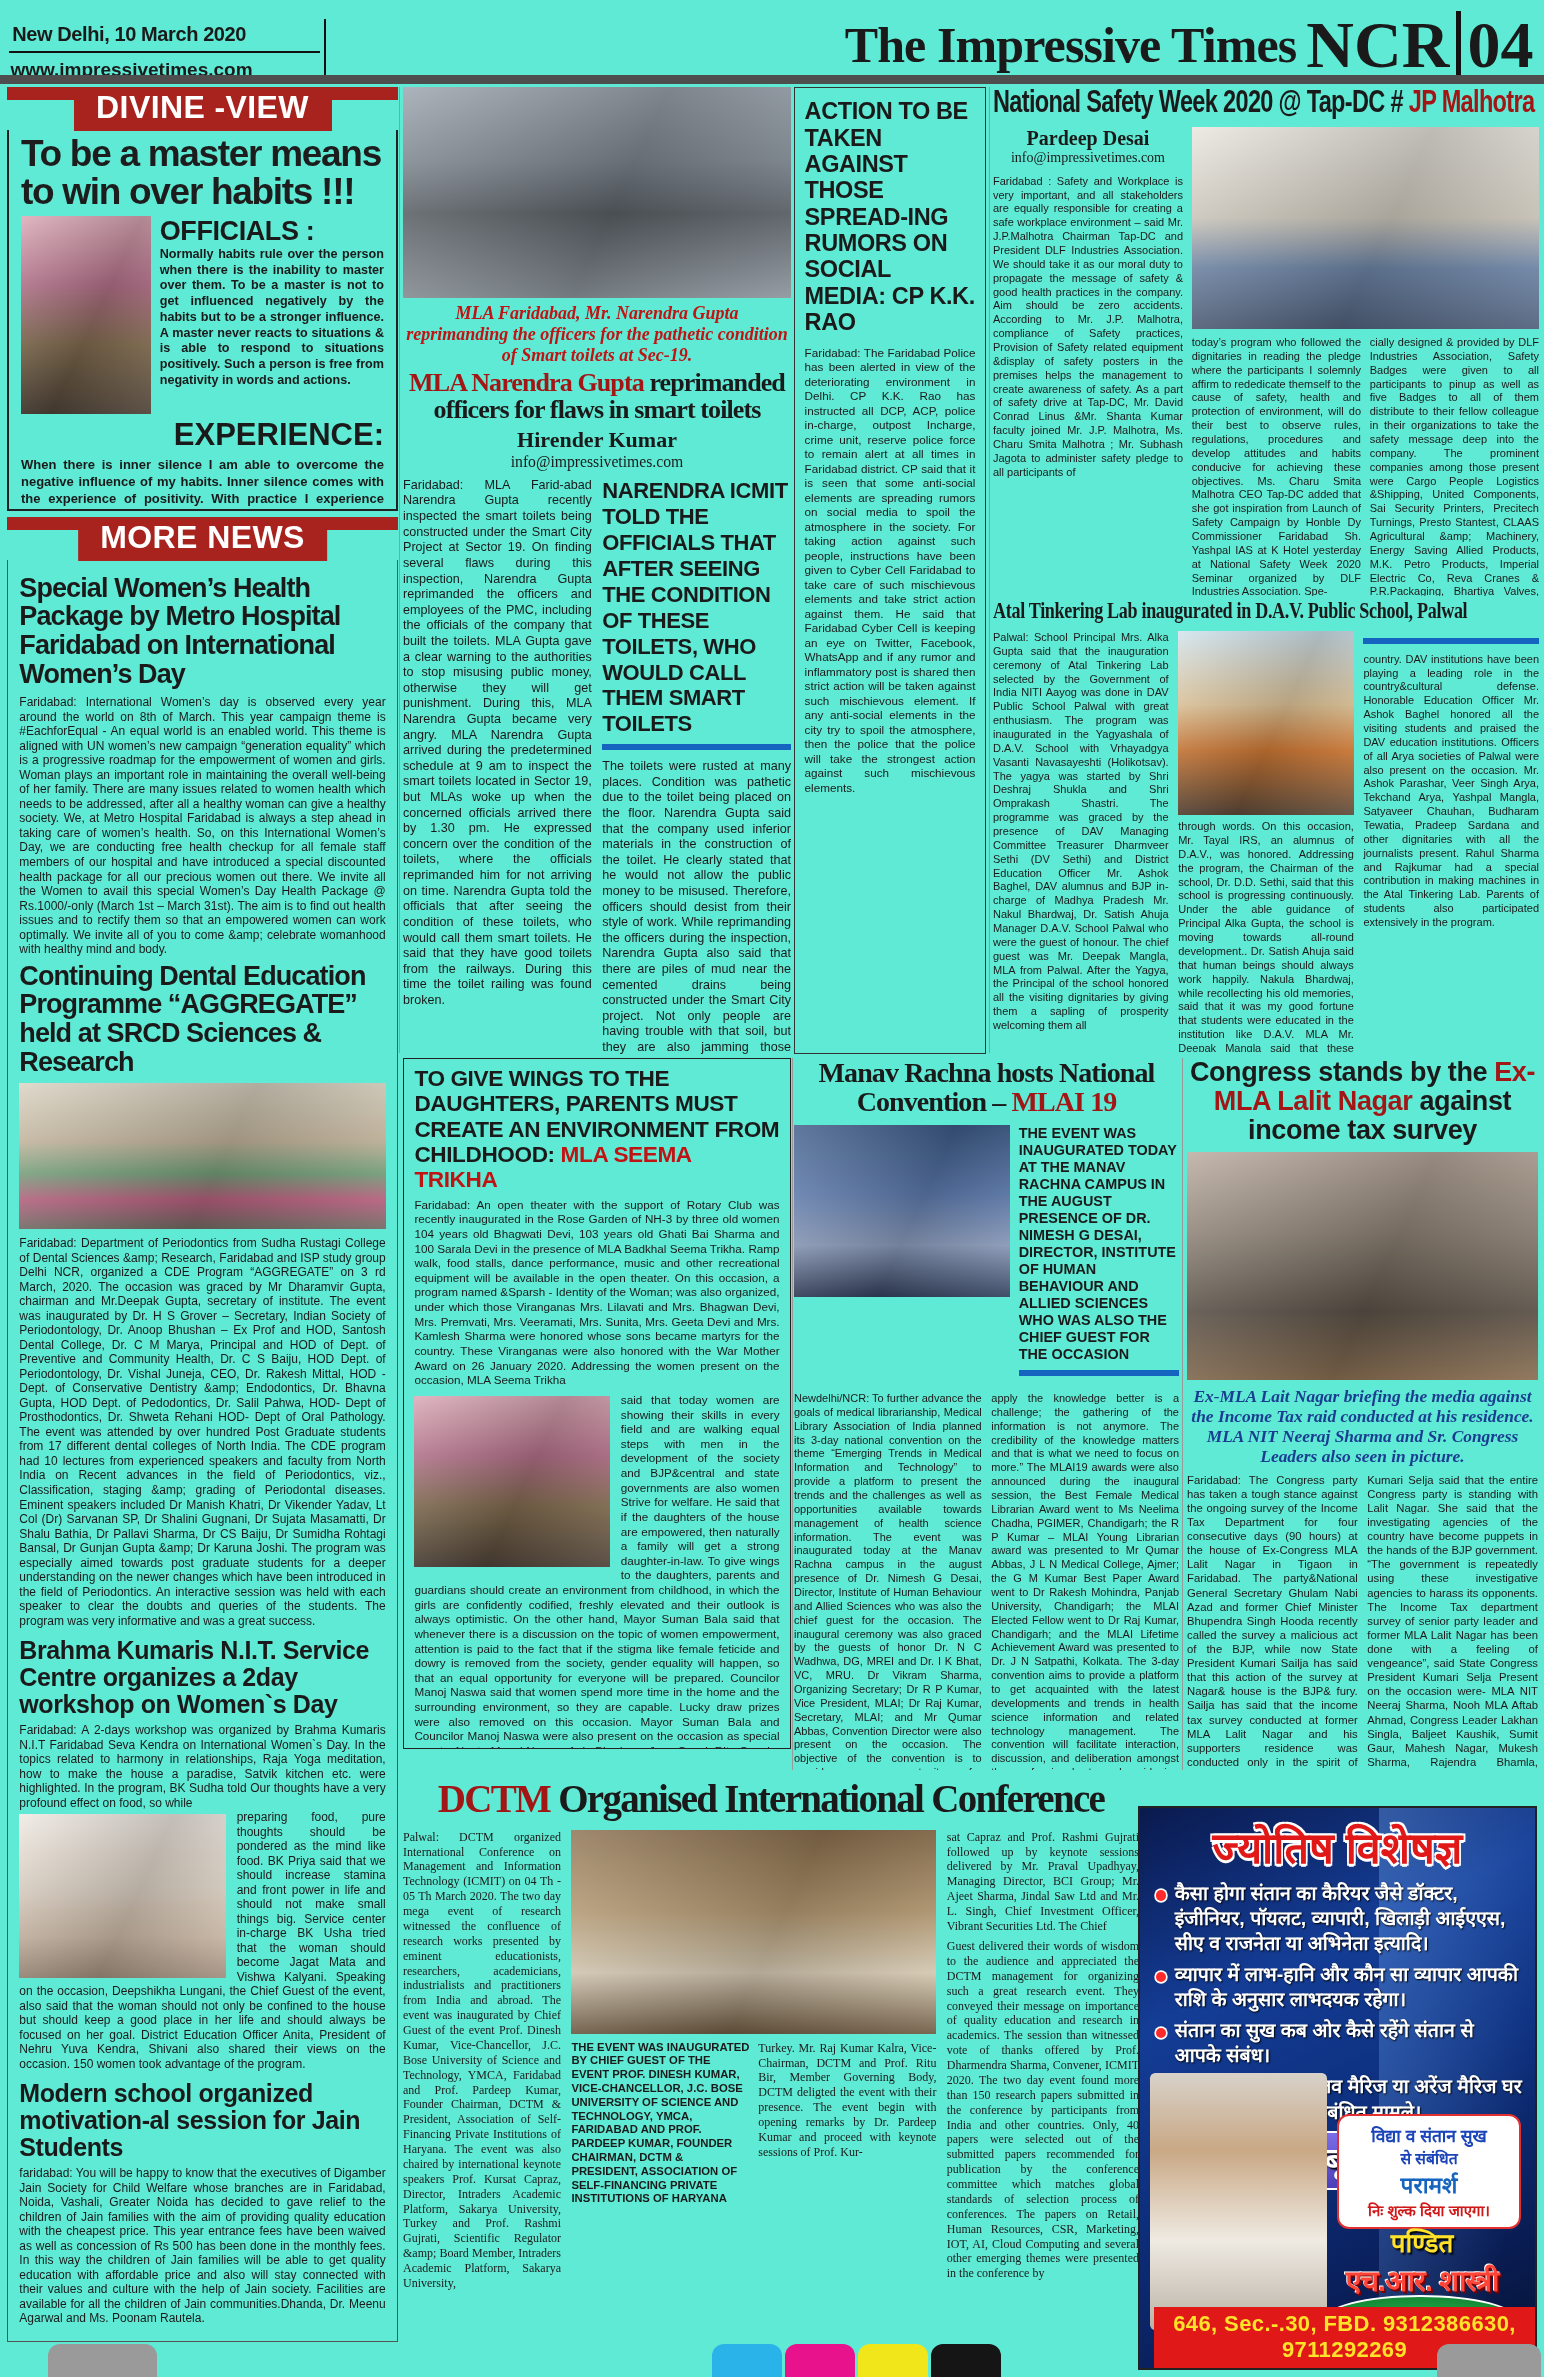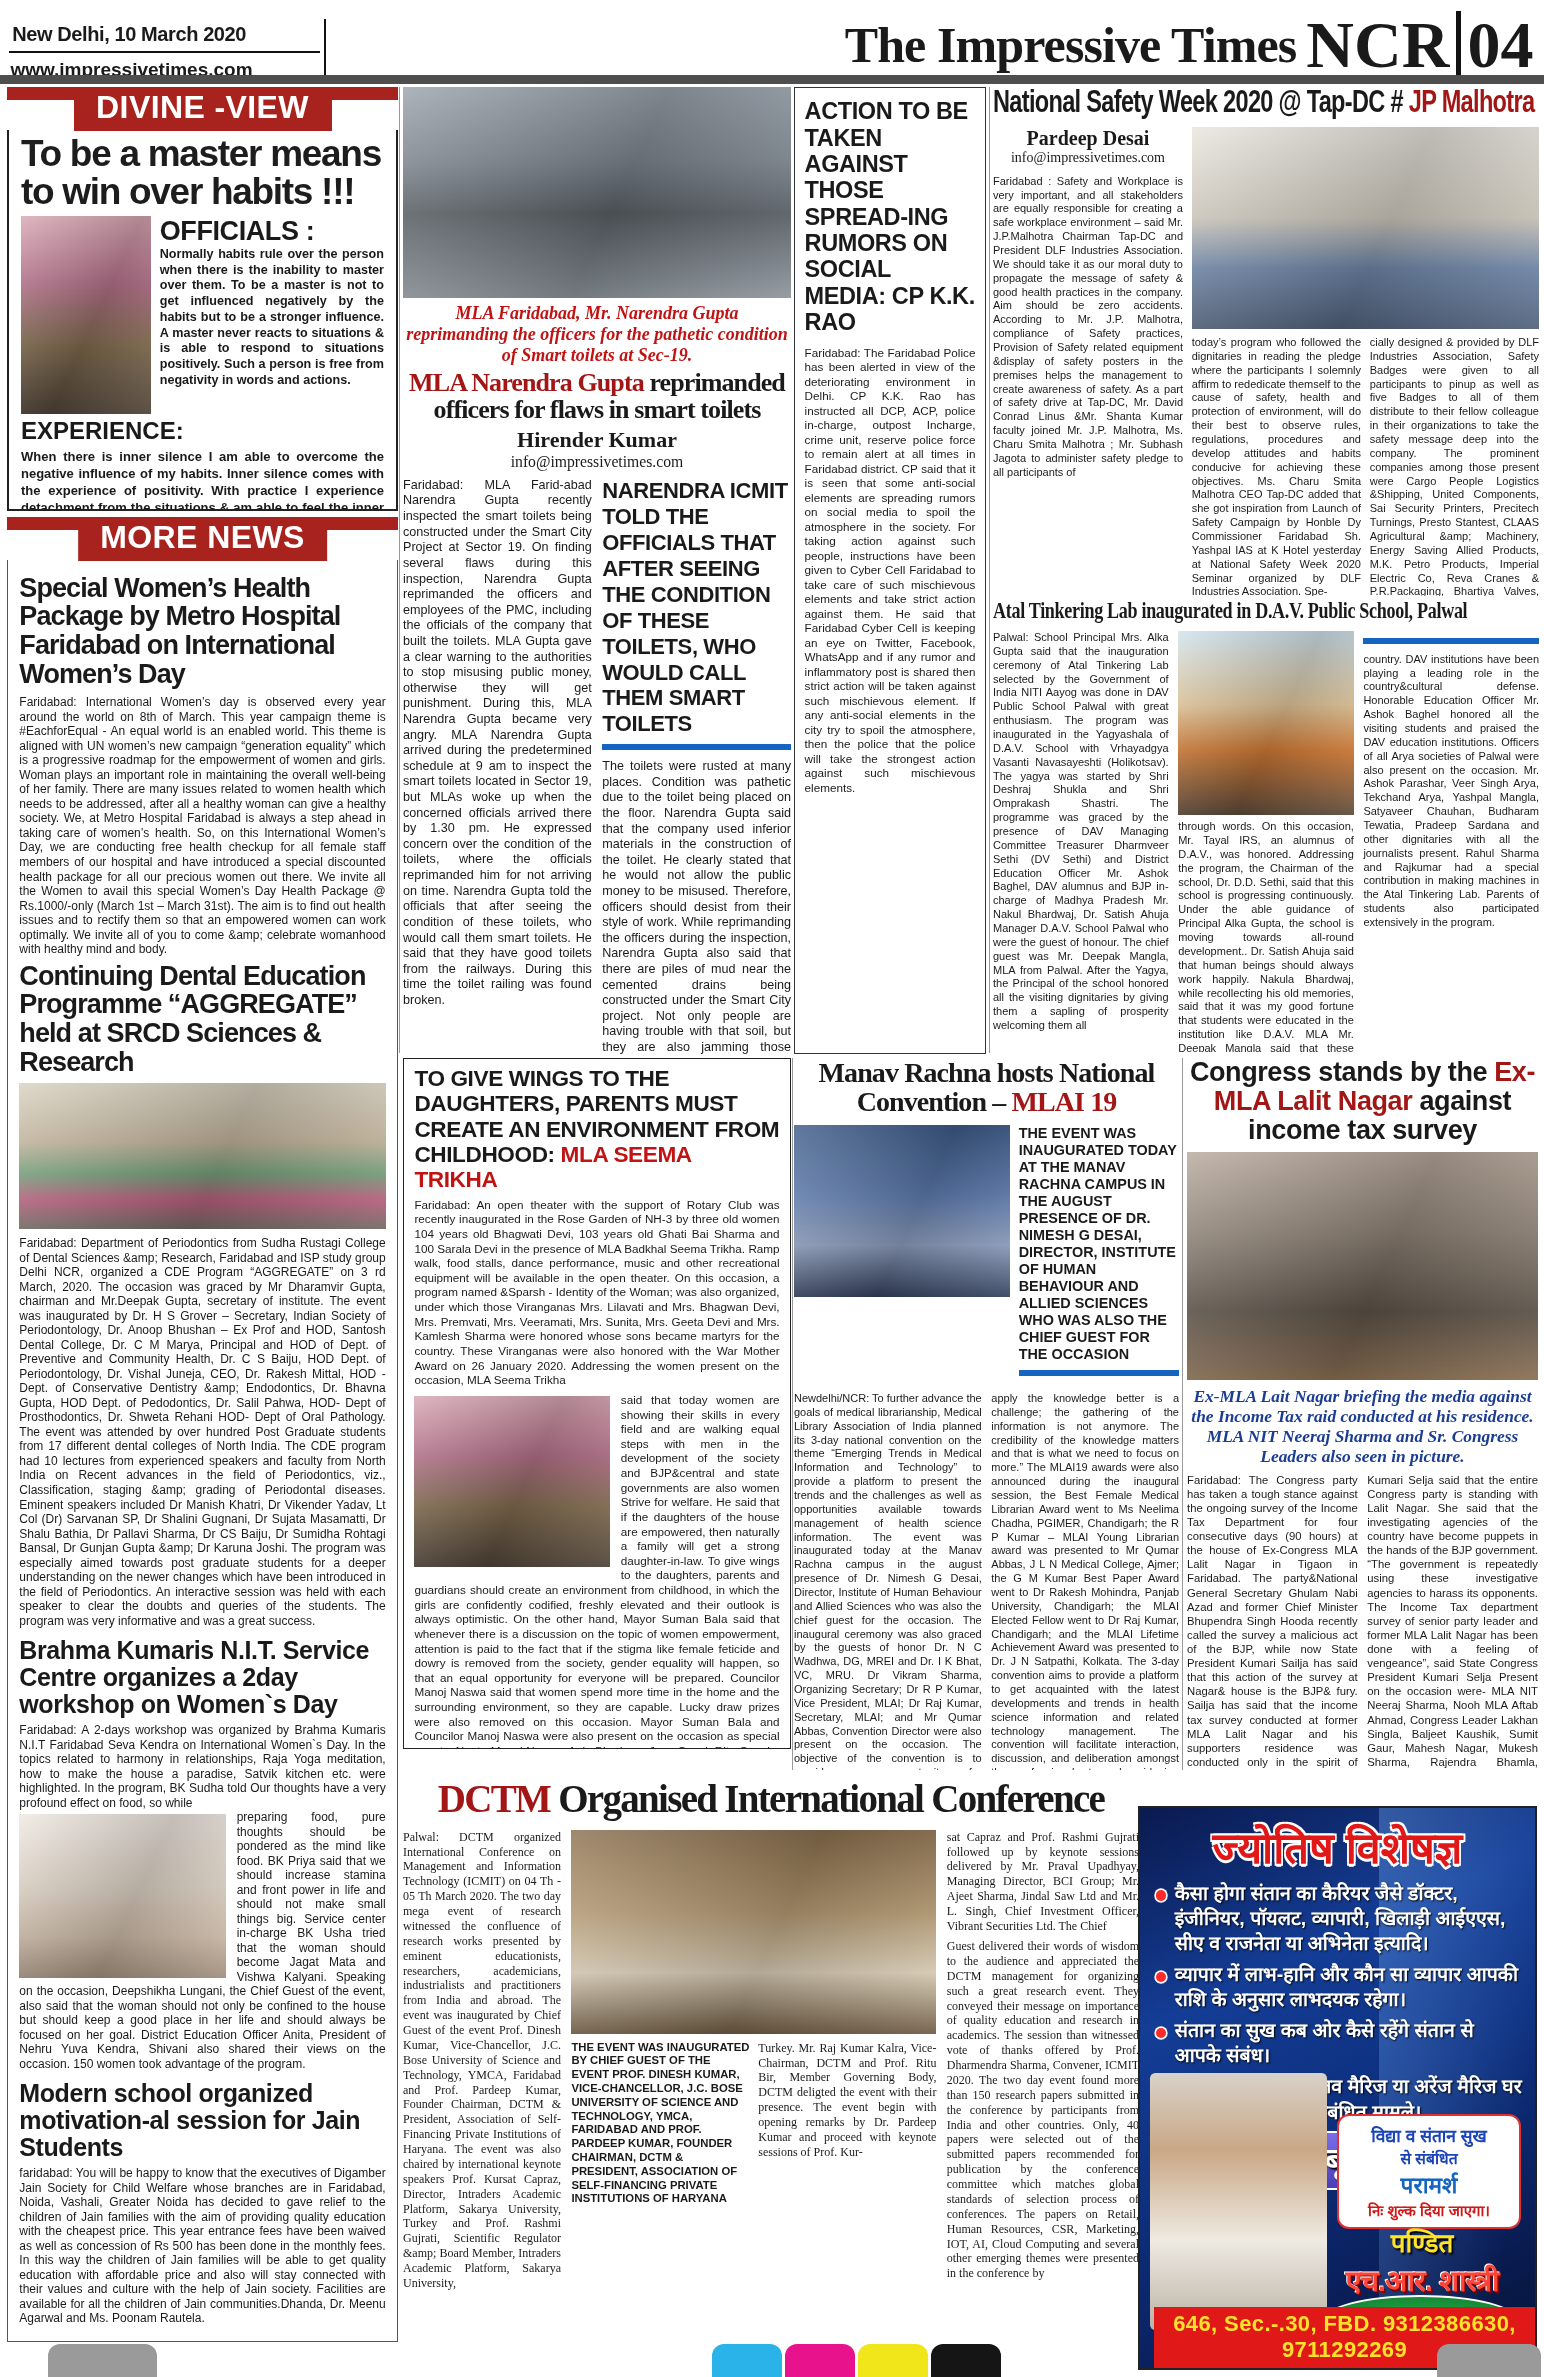--- a/index.html
+++ b/index.html
@@ -1,17 +1,17 @@
 <!DOCTYPE html>
 <html style="font-size:14px"><head>
 <meta charset="utf-8">
 <style>
   * { margin:0; padding:0; box-sizing:border-box; }
   html,body { background:#e8e8e4; }
-  .page { position:relative; width:1544px; height:2377px; background:#ffffff; margin:0 auto;
+  .page { position:relative; width:1544px; height:2377px; background:#5eead4; margin:0 auto;
           font-family:"Liberation Sans", sans-serif; color:#1a1a1a; overflow:hidden; }
 
   
   .hdr-left { position:absolute; left:8.7px; top:21px; width:311px; }
   .hdr-date { font-weight:bold; font-size:20px; letter-spacing:-0.4px; padding:1.7px 3.5px 5.2px; border-bottom:2.6px solid #111; }
   .hdr-site { font-weight:bold; font-size:19px; padding:6px 1.7px 1.7px; }
   .hdr-vline { position:absolute; left:324px; top:19px; width:1.7px; height:57px; background:#111; }
   .masthead { position:absolute; left:818px; top:15.7px; width:505px; text-align:center;
               font-family:"Liberation Serif", serif; font-weight:bold; font-size:50px; letter-spacing:-0.9px; }
   .ncr { position:absolute; right:10.4px; top:7px; display:flex; align-items:center;
@@ -42,21 +42,21 @@
   .ph-ashram { background:linear-gradient(180deg,#efe9e2 0%,#ded3c5 45%,#cbb8a5 75%,#9f8d7c 100%); }
 
   
   .divine { position:absolute; left:7px; top:87px; width:391px; height:425px; }
   .divine-box { border:2.6px solid #222; border-top:none; height:381px; padding:5.2px 12px 3.5px; overflow:hidden; }
   .divine-h1 { font-weight:bold; font-size:37px; line-height:1.02; letter-spacing:-1.3px; color:#1d1d1d; }
   .divine-row { display:flex; gap:8.7px; margin-top:5.2px; }
   .divine-portrait { flex:0 0 130px; height:198px; }
   .divine-exp-label { font-weight:bold; font-size:27px; letter-spacing:-0.4px; }
   .divine-exp { font-size:12.6px; font-weight:bold; line-height:1.25; }
-  .divine-xp-label { font-weight:bold; font-size:24px; text-align:left; margin-top:3.5px; }
+  .divine-xp-label { font-weight:bold; font-size:31px; text-align:right; margin-top:3.5px; }
   .divine-xp { font-size:13px; font-weight:bold; line-height:1.3; margin-top:3.5px; }
 
   
   .morebar { position:absolute; left:7px; top:517px; width:391px; }
   .leftcol { position:absolute; left:7px; top:560px; width:391px; height:1782px;
              border:1.7px solid #555; border-top:none; padding:8.7px 11.3px; overflow:hidden; }
   .lc-h { font-weight:bold; font-size:27px; line-height:1.06; letter-spacing:-0.9px; margin:5.2px 0 7px; }
   .lc-h2 { font-weight:bold; font-size:25px; line-height:1.08; letter-spacing:-0.4px; margin:8.7px 0 5.2px; }
   .lc-body { font-size:12px; line-height:1.21; }
   .lc-photo { width:100%; height:146px; margin:3.5px 0 7px; }

